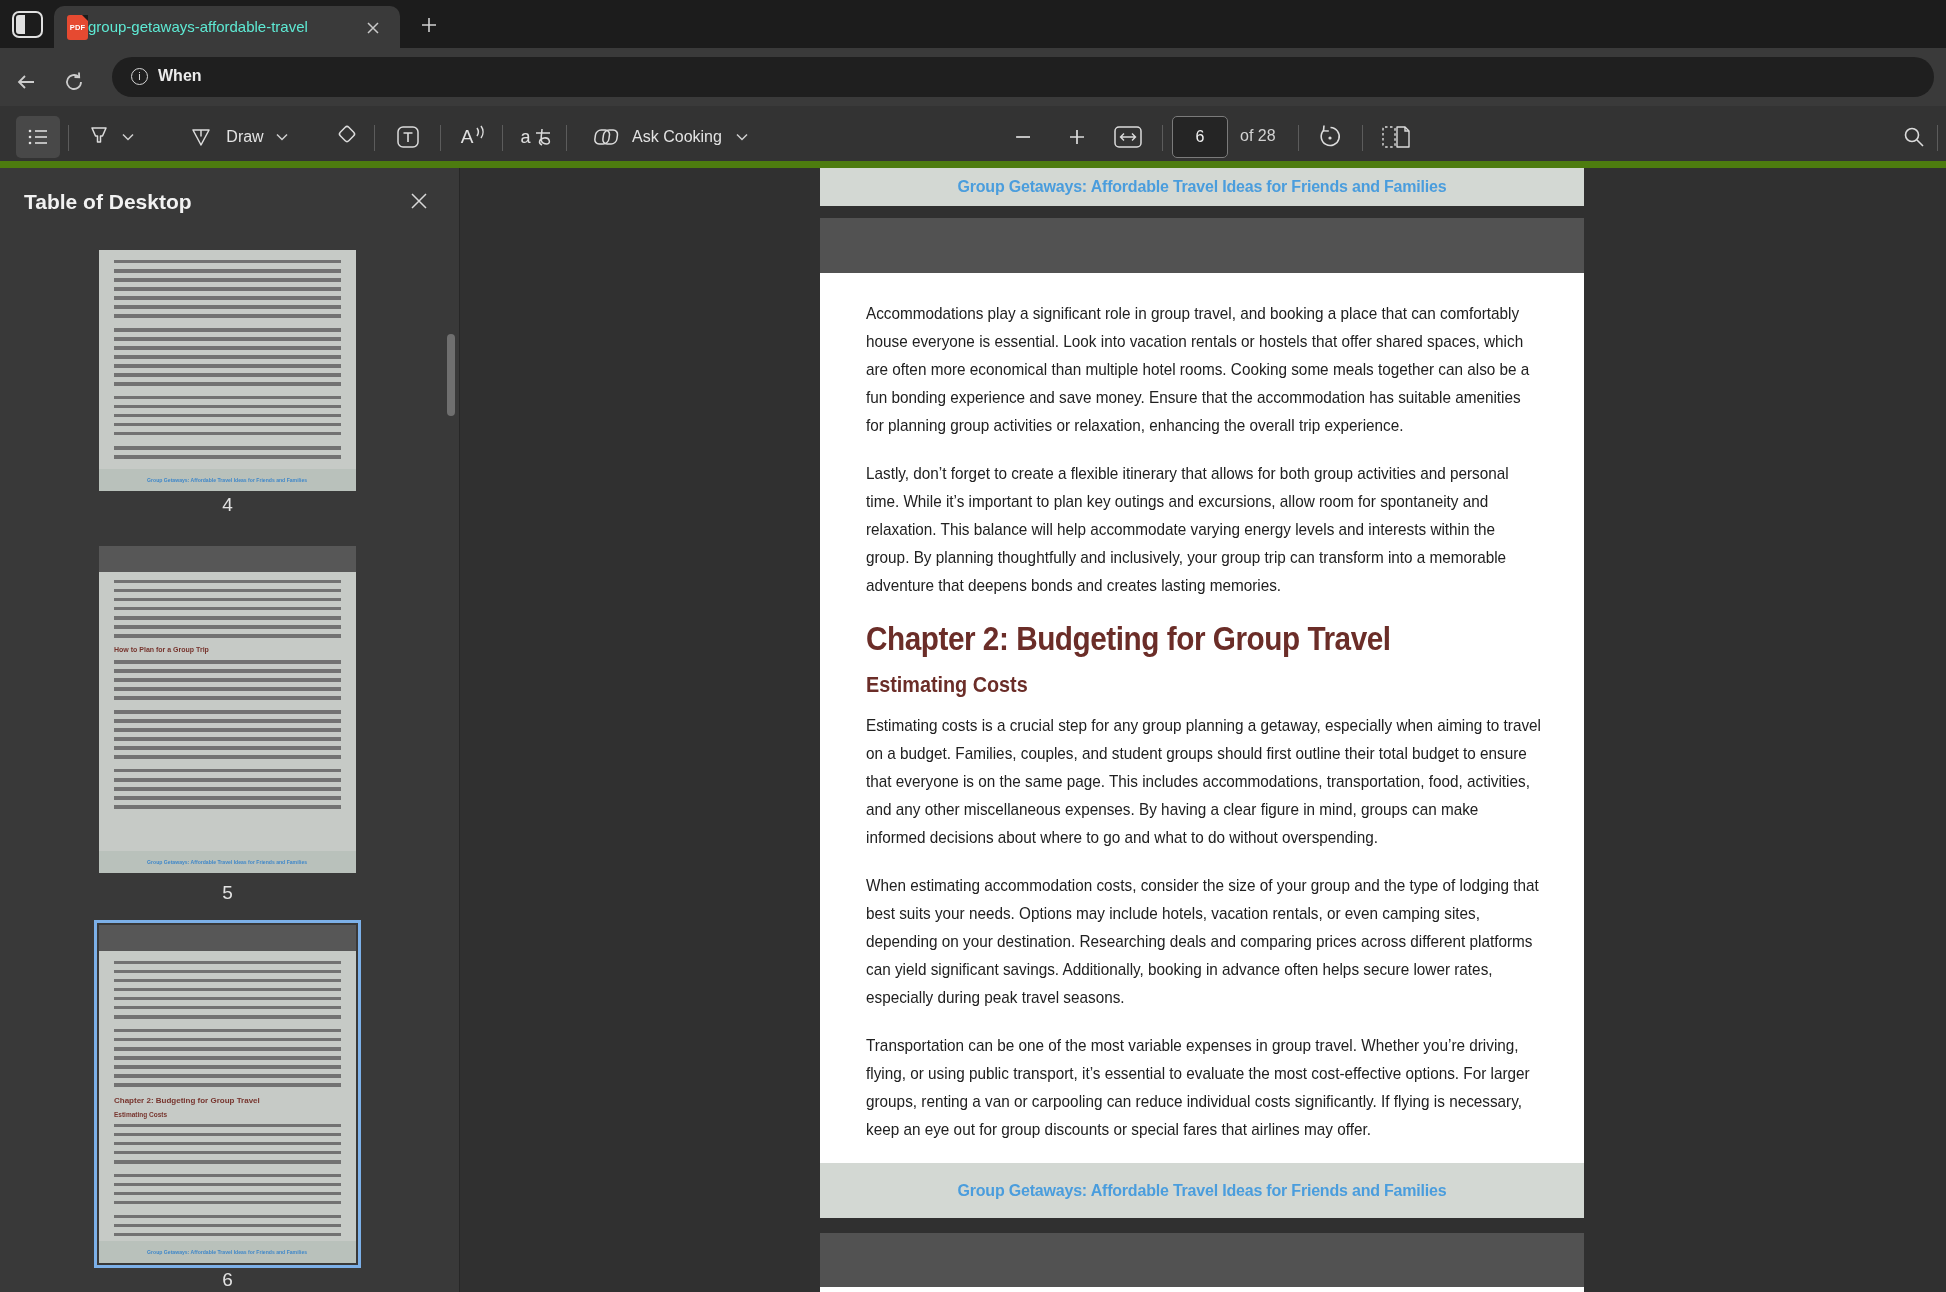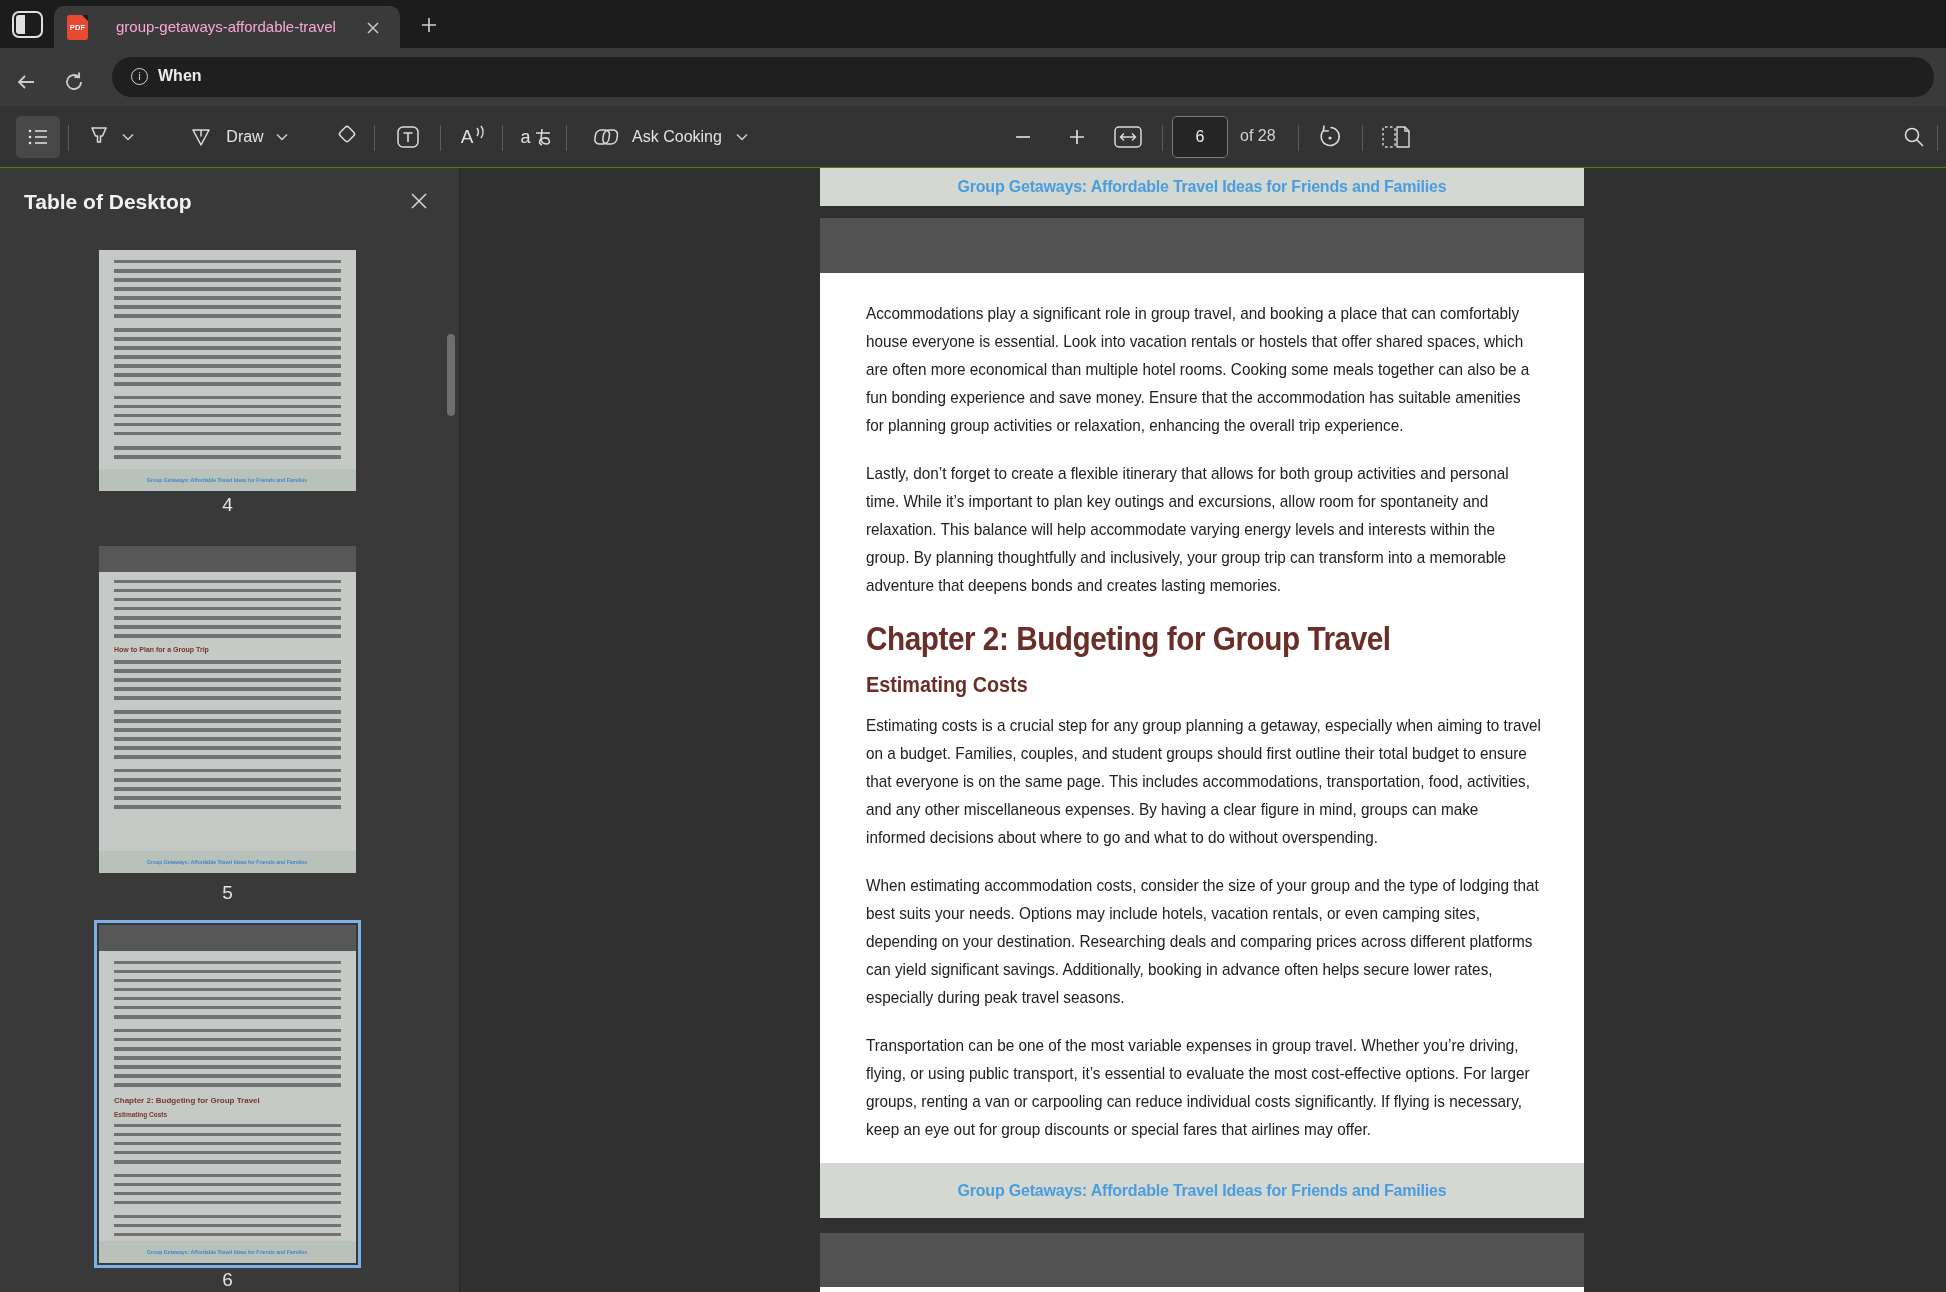--- a/index.html
+++ b/index.html
@@ -8,37 +8,37 @@
   .abs { position:absolute; }
 
   
   #tabbar { left:0; top:0; width:1946px; height:48px; background:#1c1c1c; }
   #workspace-btn { left:12px; top:11px; width:31px; height:27px; border:2px solid #e0e0e0; border-radius:7px; }
   #workspace-btn .pane { position:absolute; left:2px; top:2px; bottom:2px; width:9px; background:#e0e0e0; border-radius:3px 0 0 3px; }
   #tab { left:54px; top:6px; width:346px; height:42px; background:#3a3a3a; border-radius:10px 10px 0 0; }
   .pdf-badge { position:absolute; left:13px; top:9px; width:21px; height:25px; background:#e64a31; border-radius:3px;
     color:#fff; font-size:7.5px; font-weight:bold; text-align:center; line-height:25px; letter-spacing:.2px; }
   .pdf-badge .fold { position:absolute; right:0; top:0; width:0; height:0; border-left:6px solid transparent; border-top:6px solid #1c1c1c; }
-  .tab-title { position:absolute; left:62px; top:12px; width:258px; height:20px; color:#f9a8d4; font-size:15px;
+  .tab-title { position:absolute; left:34px; top:12px; width:258px; height:20px; color:#5eead4; font-size:15px;
     white-space:nowrap; overflow:hidden; }
   .tab-title::after { content:""; position:absolute; right:0; top:0; bottom:0; width:30px;
     background:linear-gradient(to right, rgba(58,58,58,0), #3a3a3a); }
   .tab-close { position:absolute; left:310px; top:13px; width:18px; height:18px; }
   #newtab-btn { left:414px; top:10px; width:30px; height:30px; }
 
   #addressbar { left:0; top:48px; width:1946px; height:58px; background:#3a3a3a; }
   .nav-btn { width:32px; height:32px; }
   #url-pill { left:112px; top:9px; width:1822px; height:40px; background:#1f1f1f; border-radius:20px; }
   .info-circle { position:absolute; left:19px; top:11px; width:17px; height:17px; border:1.5px solid #d5d5d5; border-radius:50%;
     color:#d5d5d5; font-size:11px; text-align:center; line-height:15px; font-style:normal; }
   .file-label { position:absolute; left:46px; top:10px; color:#ececec; font-size:16px; font-weight:bold; }
   .url-text { position:absolute; left:94px; top:10px; color:#ececec; font-size:16px; white-space:nowrap; }
 
   
-  #pdftoolbar { left:0; top:106px; width:1946px; height:62px; background:#333333; border-bottom:1px solid #4d7c0f; }
+  #pdftoolbar { left:0; top:106px; width:1946px; height:62px; background:#333333; border-bottom:7px solid #4d7c0f; }
   .tb-divider { position:absolute; top:19px; width:1px; height:26px; background:#5c5c5c; }
   .tb-btn { position:absolute; top:10px; height:42px; display:flex; align-items:center; justify-content:center; border-radius:5px; }
   .tb-btn.active { background:#484848; }
   .tb-label { color:#e3e3e3; font-size:16px; }
   svg.ic { display:block; }
   #page-box { position:absolute; left:1172px; top:10px; width:56px; height:42px; background:#252525;
     border:1px solid #7b7b7b; border-radius:5px; color:#f0f0f0; font-size:16px; text-align:center; }
   #page-box input { width:100%; height:100%; background:transparent; border:none; color:#f0f0f0; font-size:16px;
     text-align:center; font-family:"Liberation Sans",sans-serif; outline:none; }
   .of-label { position:absolute; left:1240px; top:21px; color:#d2d2d2; font-size:16px; }

